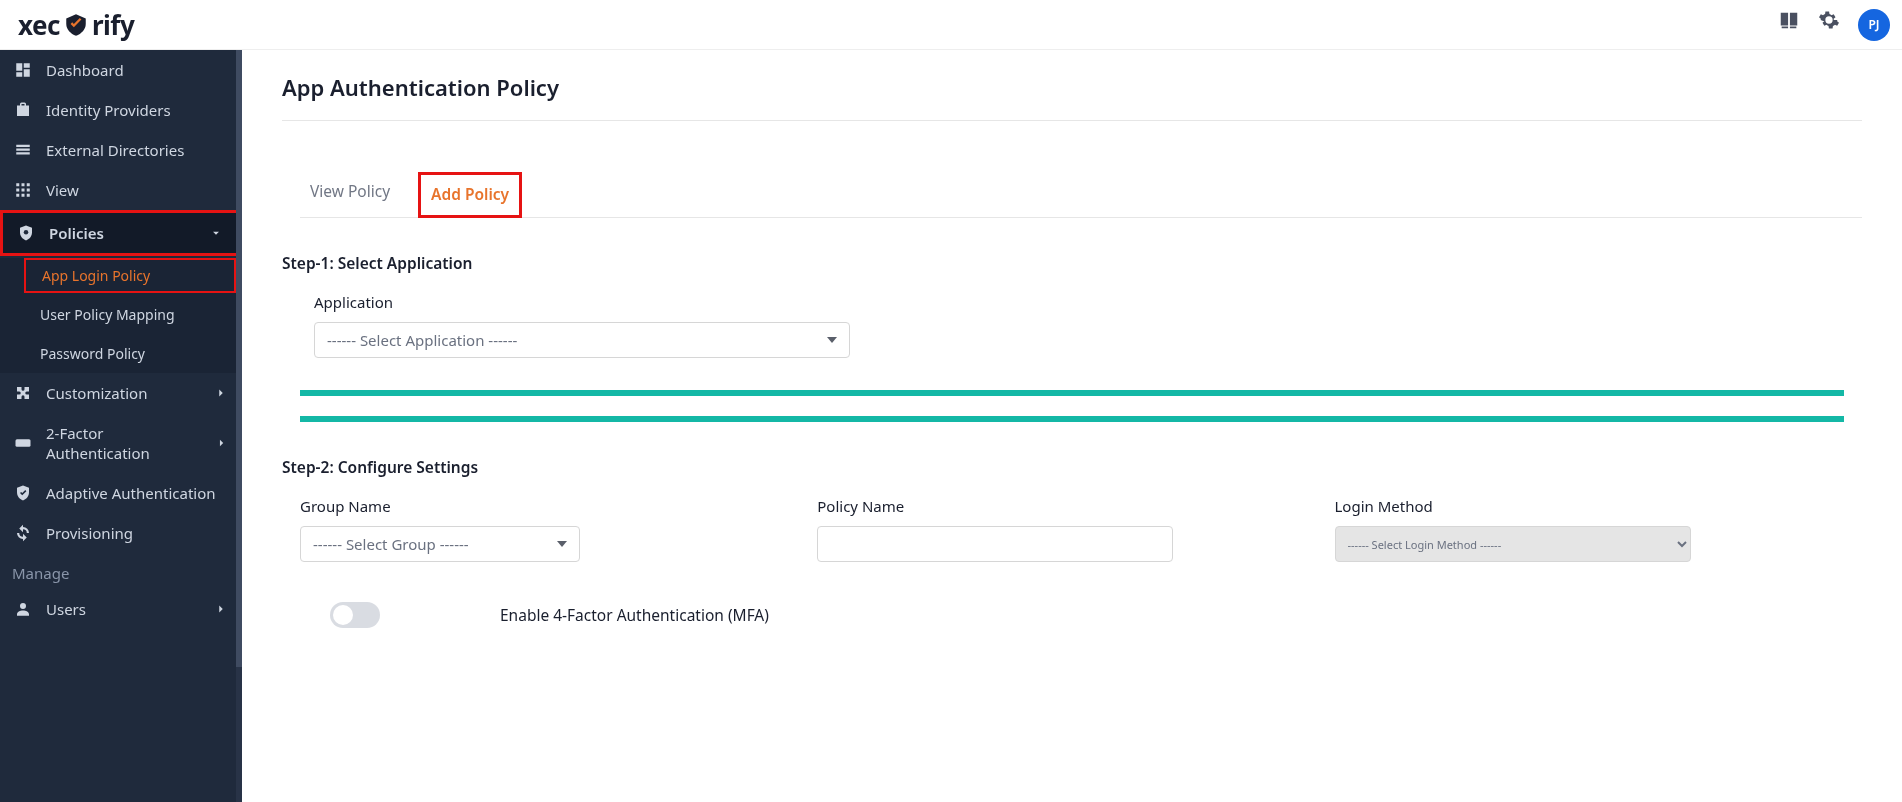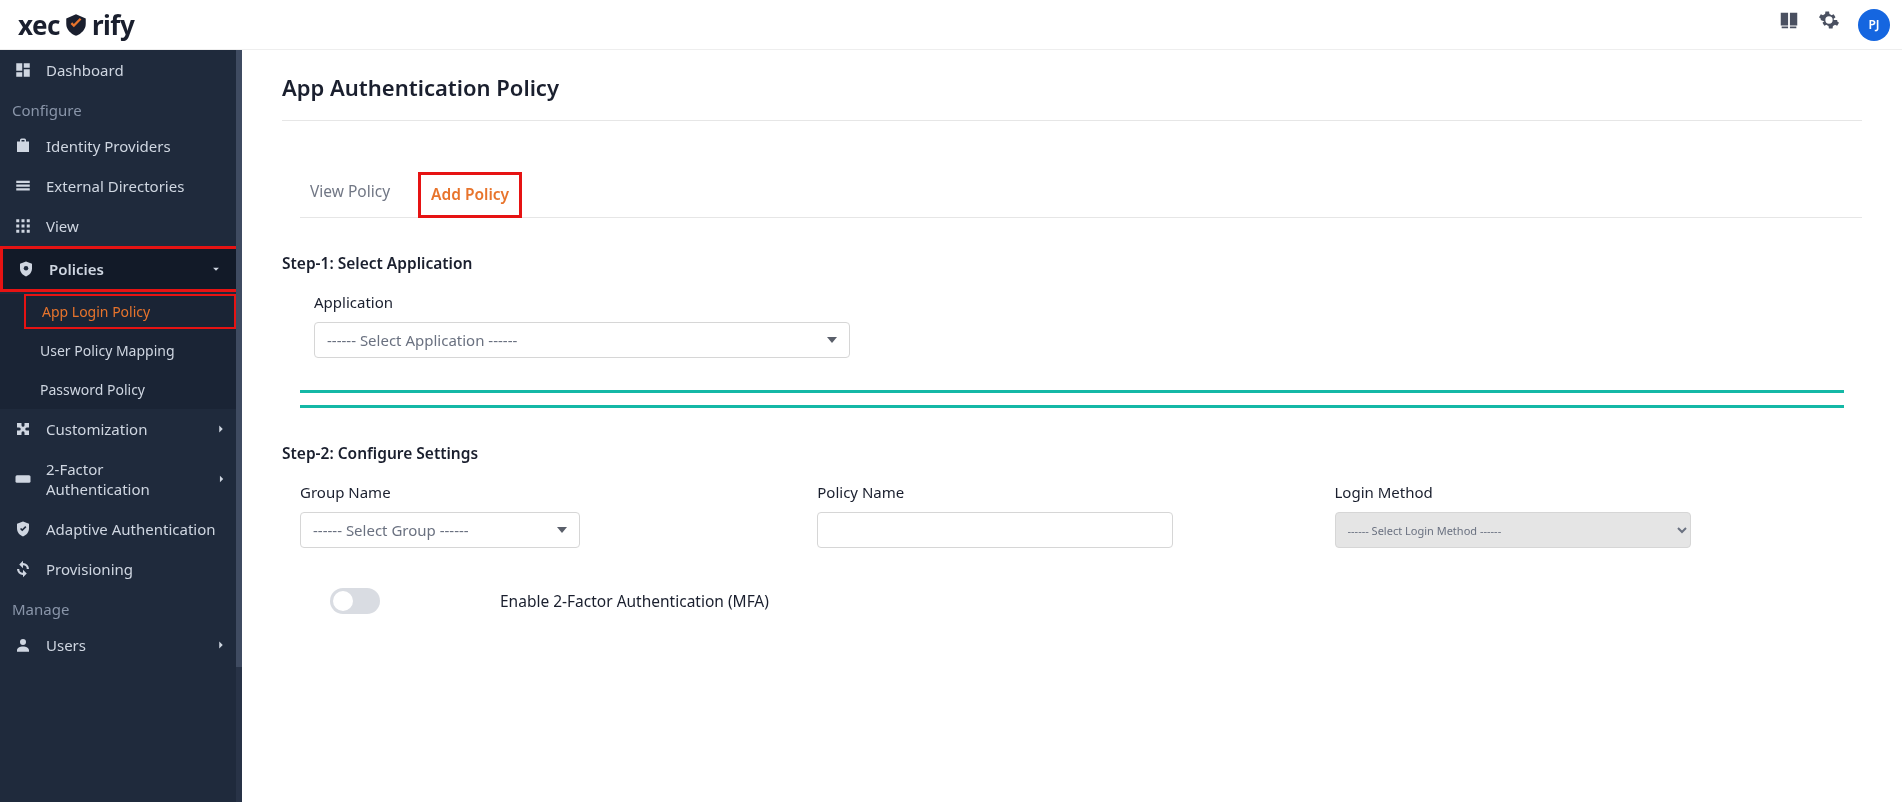--- a/index.html
+++ b/index.html
@@ -26,21 +26,21 @@
 .hl-parent{border:3px solid #e61313;margin:0 2px 0 0}
 .hl-sub{border:2px solid #e61313;margin:2px 6px 2px 24px;padding:6px 14px 6px 16px}
 .main{flex:1;padding:22px 40px;overflow:auto}
 .page-title{font-size:22px;font-weight:600;padding-bottom:18px;border-bottom:1px solid #e6e6e6}
 .tabs-row{margin:50px 0 0 18px;border-bottom:1px solid #e6e6e6;display:flex;gap:18px}
 .tab{padding:8px 10px 10px;font-size:15.5px;cursor:pointer;color:#717785;position:relative;top:1px}
 .tab.active{color:#e8742c;font-weight:600}
 .tab.hl{border:3px solid #e61313}
 .step-block{margin:34px 0 0 0}
 .step-title{font-weight:600;font-size:15.5px}
-.form-block{border-bottom:3px solid #14b8a6;margin:4px 18px;padding:0 0 32px}
+.form-block{border-bottom:6px solid #14b8a6;margin:12px 18px;padding:0 0 32px}
 .f-label{font-size:15px;color:#1a1f2e;margin:18px 0 10px}
 .select-box{width:536px;height:36px;border:1px solid #d6d6d6;border-radius:4px;display:flex;align-items:center;justify-content:space-between;padding:0 12px;color:#6a7180;font-size:15px;cursor:pointer;background:#fff}
 .select-box.sm{width:280px}
 .select-native{width:356px;height:36px;border:1px solid #d6d6d6;border-radius:4px;padding:0 8px;color:#6a7180;font-size:11px;background:#e5e5e5}
 .input-text{width:356px;height:36px;border:1px solid #d6d6d6;border-radius:4px;padding:0 10px;font-size:15px}
 .caret{width:0;height:0;border-left:5px solid transparent;border-right:5px solid transparent;border-top:6px solid #5a5f6a}
 .row-3{display:flex;gap:32px}
 .col{flex:1;min-width:0}
 .col-wide{flex:1.05}
 .toggle-row{display:flex;align-items:center;gap:120px;margin:40px 0 0 30px}
@@ -76,21 +76,20 @@
 </div>
 
 <div class="layout">
   <div class="sidebar">
     <div class="side-item">
       <svg class="side-icon" viewBox="0 0 24 24">
           <path d="M3 3h8v10H3V3m10 0h8v6h-8V3M3 15h8v6H3v-6m10-4h8v10h-8V11z"></path>
         </svg>
       <span>Dashboard</span>
     </div>
-    <div class="side-section">Configure</div>
     <div class="side-item">
       <svg class="side-icon" viewBox="0 0 24 24">
           <path d="M10 2h4a2 2 0 012 2v2h4v14H4V6h4V4a2 2 0 012-2m0 4h4V4h-4v2z"></path>
         </svg>
       <span>Identity Providers</span>
     </div>
     <div class="side-item">
       <svg class="side-icon" viewBox="0 0 24 24">
           <path d="M3 5h18v3H3V5m0 5h18v3H3v-3m0 5h18v3H3v-3z"></path>
         </svg>
@@ -200,18 +199,18 @@
           </div>
           <div class="col col-wide">
             <div class="f-label">Login Method</div>
             <select class="select-native">
               <option>------ Select Login Method ------</option>
             </select>
           </div>
         </div>
         <div class="toggle-row">
           <div class="toggle"></div>
-          <div class="toggle-label">Enable 2-Factor Authentication (MFA)</div>
+          <div class="toggle-label">Enable 4-Factor Authentication (MFA)</div>
         </div>
       </div>
     </div>
   </div>
 </div>
 
 </body></html>

